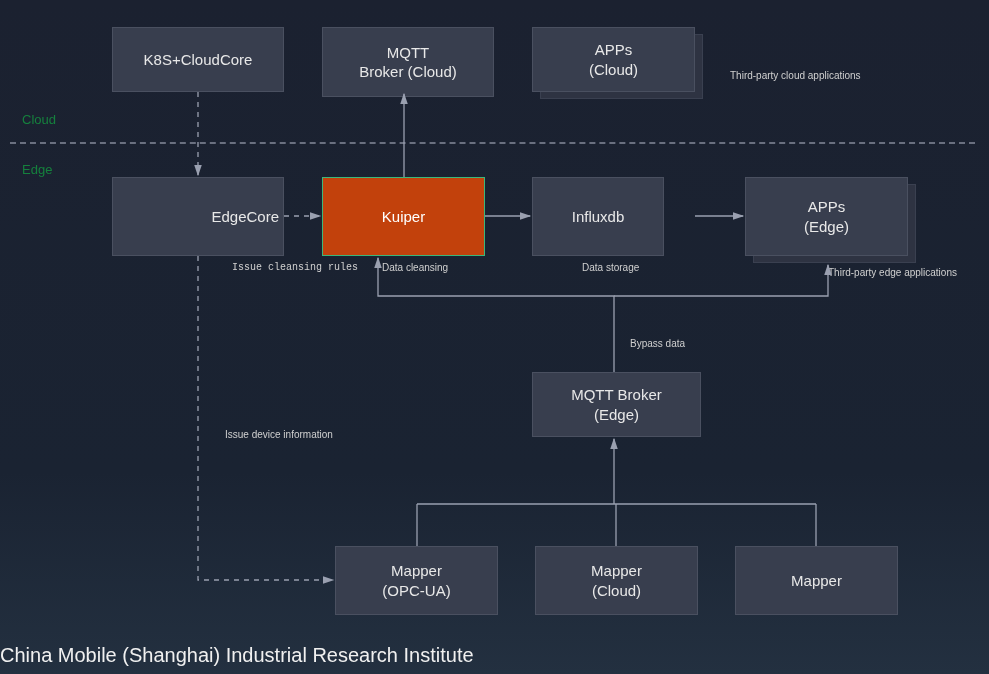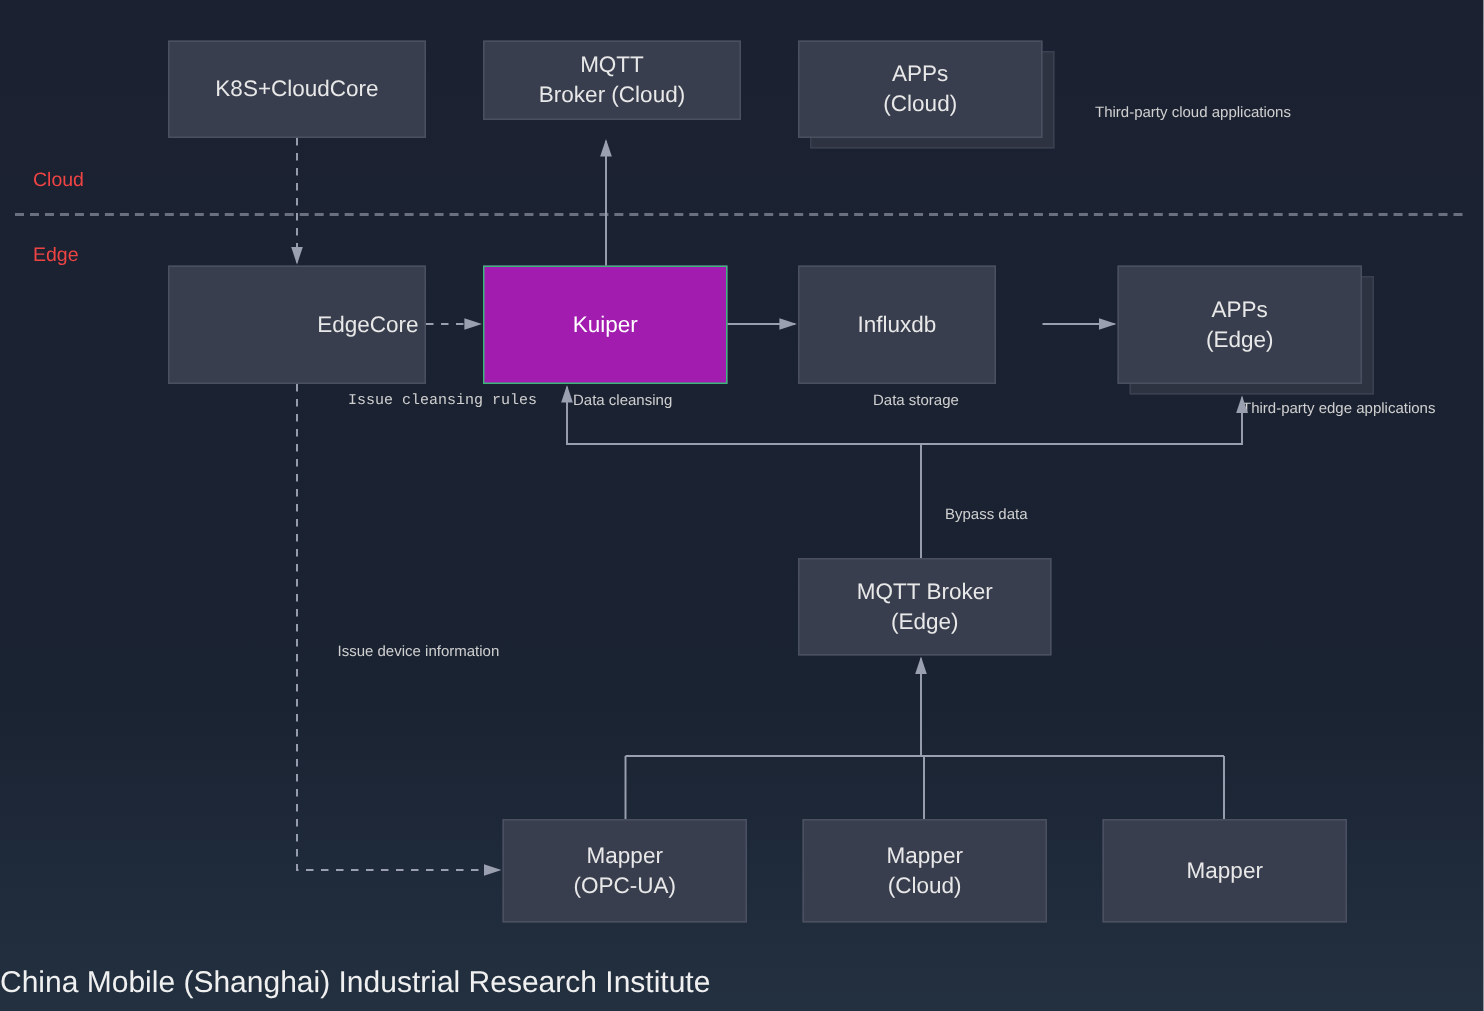--- a/index.html
+++ b/index.html
@@ -20,38 +20,38 @@
     display: flex;
     align-items: center;
     justify-content: center;
     text-align: center;
     font-size: 15px;
     line-height: 1.3;
     color: #e8e8e8;
     padding: 4px;
   }
   .box.green {
-    background: #a21caf;
+    background: #c2410c;
     border-color: #3cb77a;
     color: #ffffff;
   }
   .shadow-box {
     position: absolute;
     background: #2e3342;
     border: 1px solid #3a4050;
   }
   .label {
     position: absolute;
     font-size: 10px;
     color: #d0d0d0;
   }
   .zone-label {
     position: absolute;
     font-size: 13px;
-    color: #ef4444;
+    color: #15803d;
   }
   .dashed-divider {
     position: absolute;
     border-top: 2px dashed #6a7080;
     height: 0;
   }
   .title {
     position: absolute;
     font-size: 20px;
     color: #f0f0f0;
@@ -68,21 +68,21 @@
 <body>
 
 <div class="dashed-divider" style="left:10px; top:142px; width:965px;"></div>
 
 <div class="zone-label" style="left:22px; top:112px;">Cloud</div>
 <div class="zone-label" style="left:22px; top:162px;">Edge</div>
 
 <div class="box" style="left:112px; top:27px; width:172px; height:65px;">
   <span>K8S+CloudCore</span>
 </div>
-<div class="box" style="left:322px; top:27px; width:172px; height:53px;">
+<div class="box" style="left:322px; top:27px; width:172px; height:70px;">
   <div>
     <div>MQTT</div>
     <div>Broker (Cloud)</div>
   </div>
 </div>
 <div class="shadow-box" style="left:540px; top:34px; width:163px; height:65px;"></div>
 <div class="box" style="left:532px; top:27px; width:163px; height:65px;">
   <div>
     <div>APPs</div>
     <div>(Cloud)</div>

